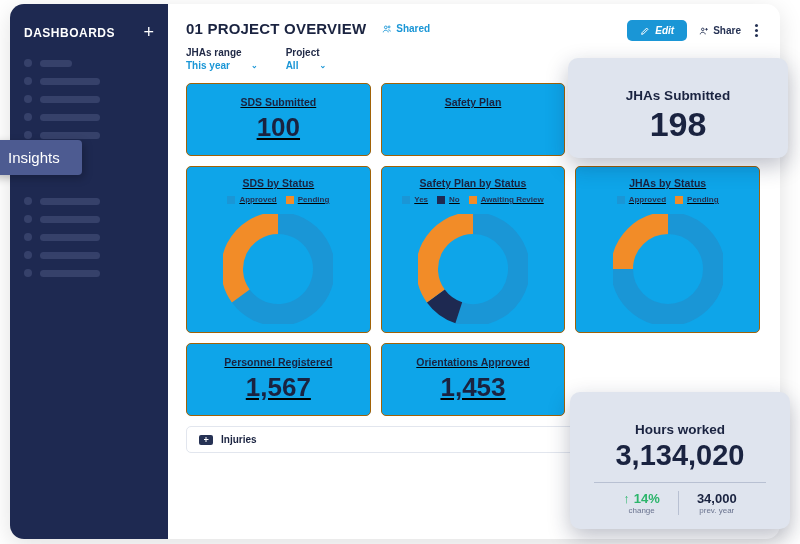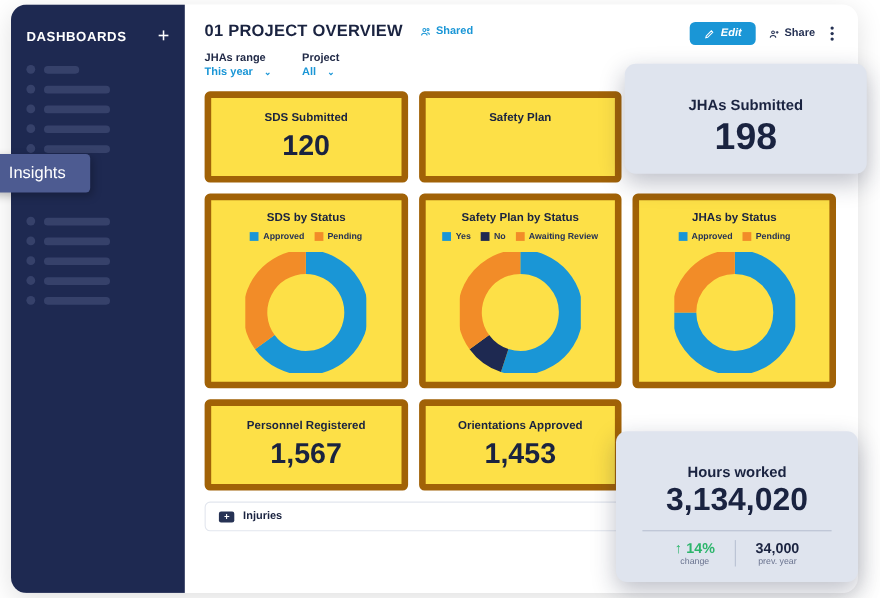--- a/index.html
+++ b/index.html
@@ -18,24 +18,24 @@
 .title-row { display: flex; align-items: center; gap: 16px; }
 .page-title { font-size: 15px; font-weight: 800; color: #1a2340; letter-spacing: 0.2px; }
 .shared { color: #1a96d6; font-size: 10px; font-weight: 600; display: flex; align-items: center; gap: 4px; }
 .actions { display: flex; align-items: center; gap: 12px; }
 .btn-edit { background: #1a96d6; color: #fff; border: none; border-radius: 5px; padding: 5px 13px; font-size: 10px; font-weight: 600; display: flex; align-items: center; gap: 5px; cursor: pointer; font-style: italic; }
 .btn-share { color: #263254; font-size: 10px; font-weight: 600; display: flex; align-items: center; gap: 4px; cursor: pointer; }
 .kebab { display: flex; flex-direction: column; gap: 2px; cursor: pointer; padding: 2px; }
 .kebab span { width: 3px; height: 3px; border-radius: 50%; background: #263254; }
 .filters { display: flex; gap: 28px; margin-top: 10px; }
 .filter-label { font-size: 10px; color: #222b48; font-weight: 600; }
-.filter-value { font-size: 10px; color: #1a96d6; font-weight: 600; margin-top: 2px; display: flex; align-items: center; gap: 10px; }
+.filter-value { font-size: 10px; color: #1a96d6; font-weight: 600; margin-top: 2px; display: flex; align-items: center; gap: 21px; }
 .chev { font-size: 8px; color: #1a96d6; }
 .grid { margin-top: 12px; display: grid; grid-template-columns: repeat(3, 1fr); gap: 10px; }
-.card { background: #fde047; border: 6px solid #a16207; border-radius: 5px; padding: 12px 10px; text-align: center; }
+.card { background: #0ea5e9; border: 1px solid #a16207; border-radius: 5px; padding: 12px 10px; text-align: center; text-decoration: underline; }
 .card-title { font-size: 10.5px; font-weight: 700; color: #1a2340; }
 .card-value { font-size: 26px; font-weight: 800; color: #1a2340; margin-top: 4px; }
 .chart-card { padding: 10px 8px 8px; }
 .chart-title { font-size: 10.5px; font-weight: 700; color: #1a2340; text-align: center; }
 .legend { display: flex; justify-content: center; gap: 9px; margin-top: 6px; }
 .legend-item { display: flex; align-items: center; gap: 4px; font-size: 8px; color: #263254; font-weight: 600; }
 .sw { width: 8px; height: 8px; }
 .donut-wrap { display: flex; justify-content: center; margin-top: 10px; }
 .injuries { grid-column: 1 / span 3; background: #fff; border: 1px solid #e2e6ee; border-radius: 5px; padding: 7px 12px; display: flex; align-items: center; gap: 8px; font-size: 10px; font-weight: 700; color: #1a2340; }
 .inj-icon { width: 14px; height: 10px; background: #263254; border-radius: 2px; display: flex; align-items: center; justify-content: center; }
@@ -158,21 +158,21 @@
             <span></span>
             <span></span>
             <span></span>
           </span>
       </div>
     </div>
 
     <div class="grid">
       <div class="card">
         <div class="card-title">SDS Submitted</div>
-        <div class="card-value">120</div>
+        <div class="card-value">100</div>
       </div>
       <div class="card">
         <div class="card-title">Safety Plan</div>
       </div>
       <div class="card" style="visibility:hidden"></div>
 
       <div class="card chart-card">
         <div class="chart-title">SDS by Status</div>
         <div class="legend">
           <span class="legend-item">
@@ -251,21 +251,21 @@
       </div>
     </div>
   </main>
 </div>
 
 <div class="raised" style="top:58px; right:12px; width:220px;">
   <div class="card-title">JHAs Submitted</div>
   <div class="card-value" style="font-size:34px">198</div>
 </div>
 
-<div class="raised hours" style="top:392px; right:20px;">
+<div class="raised hours" style="top:392px; right:10px;">
   <div class="card-title">Hours worked</div>
   <div class="card-value" style="font-size:29px">3,134,020</div>
   <div class="hours-row">
     <div>
       <div class="hours-pct">
           <span style="color:#2cb56b">↑</span>
           <span>14%</span>
         </div>
       <div class="hours-sub">change</div>
     </div>

